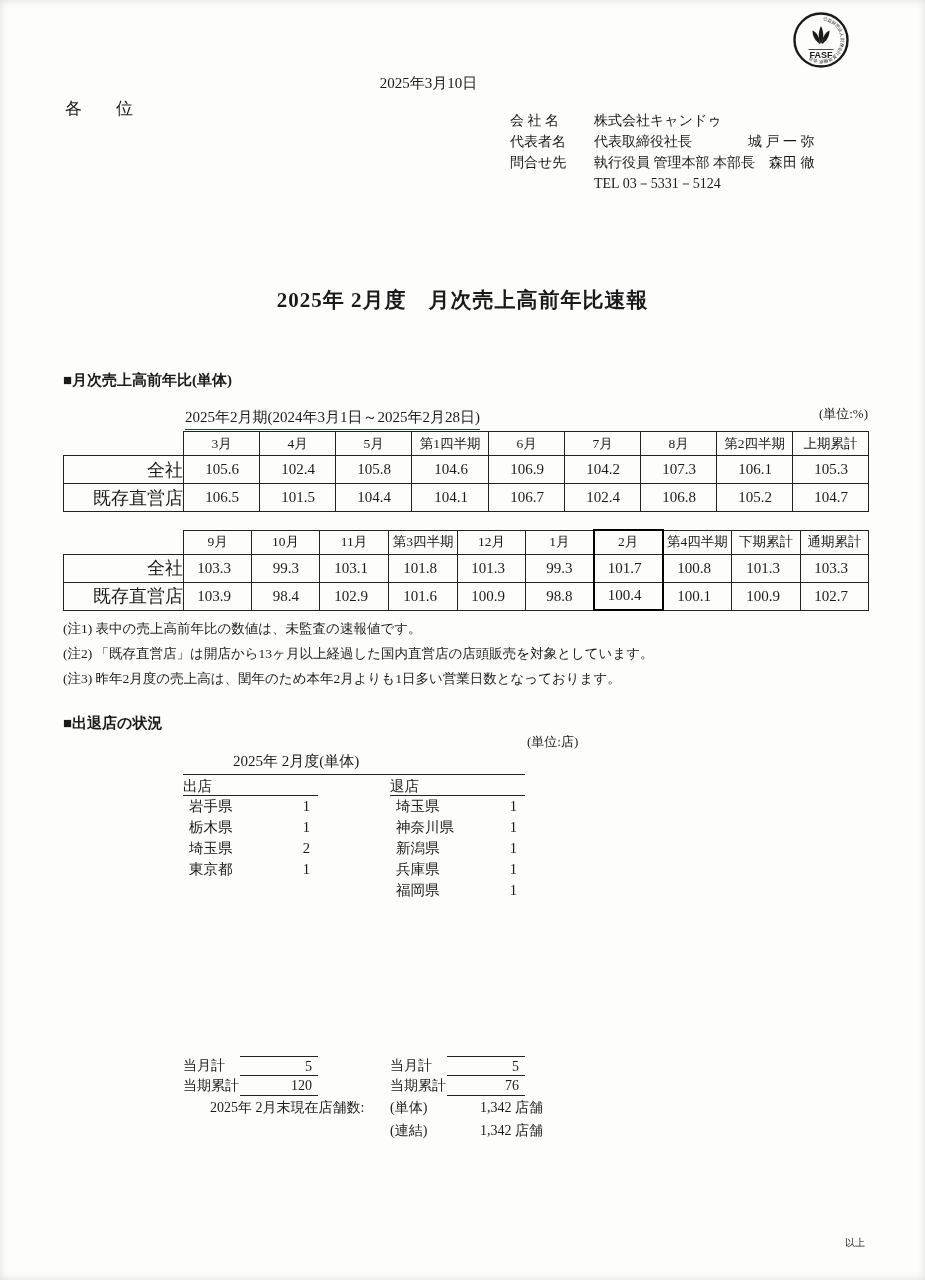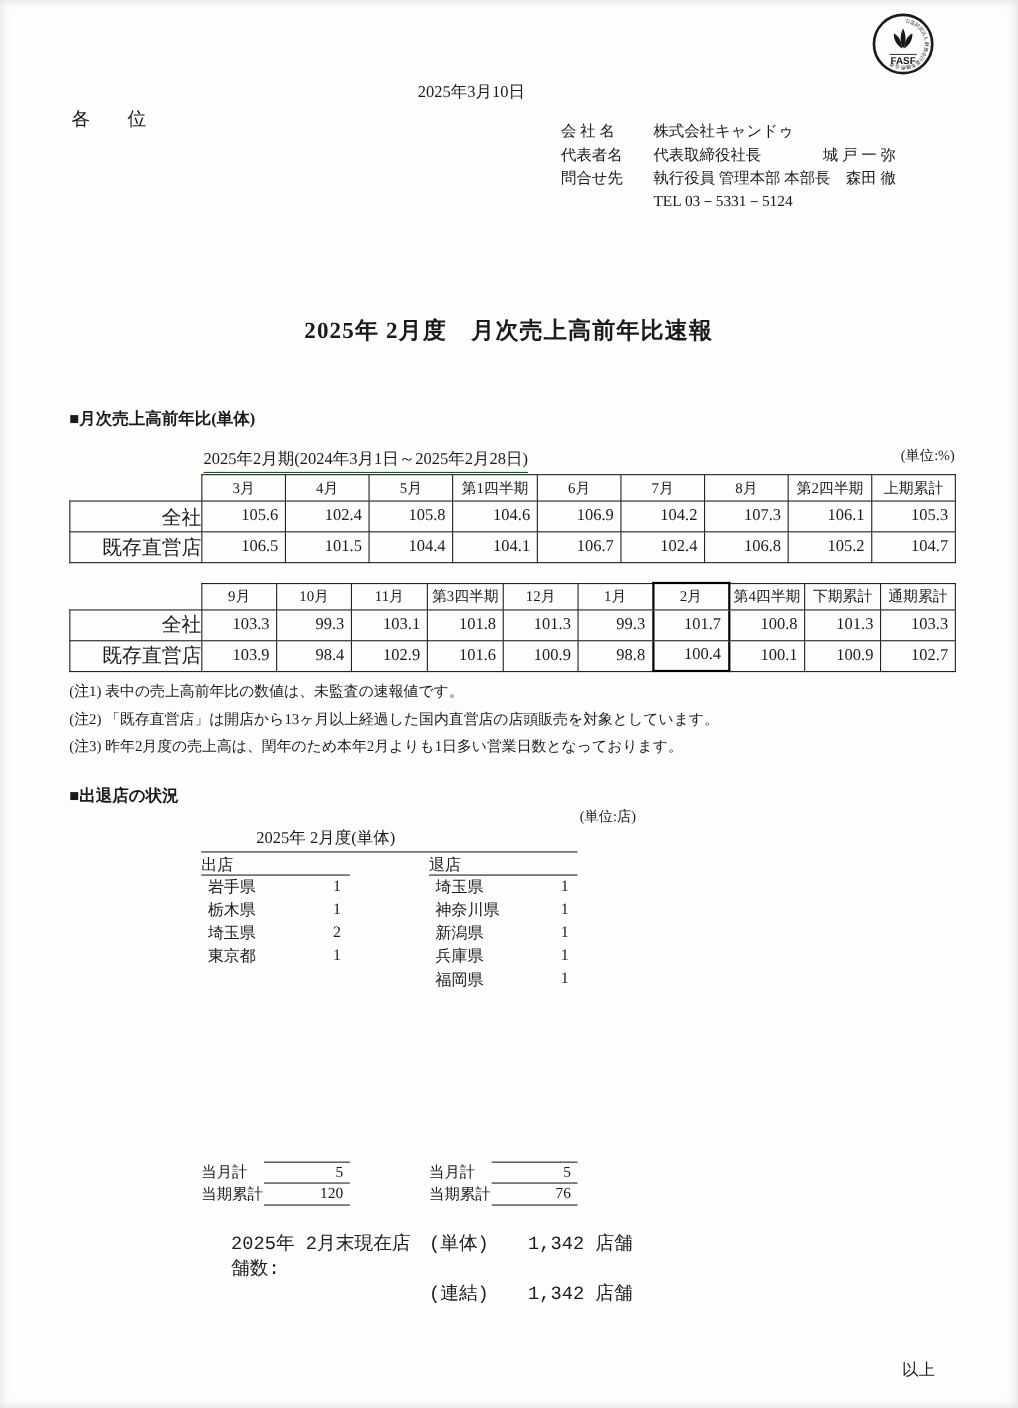--- a/index.html
+++ b/index.html
@@ -31,21 +31,21 @@
   .period { position:absolute; top:408px; left:185px; font-size:15px; border-bottom:1px solid #14532d; padding-bottom:2px; }
   .unit1 { position:absolute; top:405px; right:57px; font-size:13px; }
   .unit2 { position:absolute; top:733px; left:527px; font-size:13px; }
 
   
   table.sales { border-collapse:collapse; table-layout:fixed; width:805px; position:absolute; left:63px; }
   .t1 { top:431px; }
   .t2 { top:529px; }
   table.sales th, table.sales td { border:1px solid #222; font-weight:normal; overflow:hidden; }
   table.sales tr.head th { height:24px; font-size:13.5px; text-align:center; }
-  table.sales td.num { height:28px; font-size:15px; text-align:right; padding-right:6px; }
+  table.sales td.num { height:28px; font-size:15px; text-align:right; padding-right:20px; }
   table.sales th.rl { font-size:18px; text-align:right; }
   table.sales td.corner { border:none; background:transparent; }
   .hl  { border-left:2.5px solid #000 !important; border-right:2.5px solid #000 !important; }
   .hl-t{ border-top:2.5px solid #000 !important; }
   .hl-b{ border-bottom:2.5px solid #000 !important; }
 
   
   .notes { position:absolute; top:616px; left:63px; font-size:13.5px; line-height:25px; }
 
   
@@ -63,26 +63,26 @@
   .totals { position:absolute; top:1056px; left:183px; width:342px; font-size:14px; }
   .totals .cols { display:flex; }
   .totals .tcol { width:135px; }
   .totals .tgap { width:72px; }
   .totals .trow { display:flex; height:20px; align-items:center; }
   .totals .tlbl { width:57px; flex:0 0 57px; }
   .totals .tval { flex:1; text-align:right; padding-right:6px; border-bottom:1.2px solid #222; height:20px; line-height:19px; }
   .totals .tv-top { border-top:1.2px solid #222; }
 
   
-  .storecount { position:absolute; top:1120px; left:210px; font-size:17px; line-height:23px;font-family:Liberation Mono, monospace; }
+  .storecount { position:absolute; top:1096px; left:210px; font-size:14px; line-height:23px; }
   .storecount .scrow { display:flex; }
   .storecount .sc-prefix { width:180px; flex:0 0 180px; }
   .storecount .sc-paren { width:90px; flex:0 0 90px; }
 
-  .closing { position:absolute; top:1236px; right:75px; font-size:15px; }
+  .closing { position:absolute; top:1236px; right:60px; font-size:10px; }
 </style>
 </head>
 <body>
 
 <div class="page">
 
   <div class="seal">
     <svg width="58" height="58" viewBox="0 0 58 58">
       <circle cx="29" cy="29" r="26.5" fill="none" stroke="#1a1a1a" stroke-width="2.4"></circle>
       <path id="ringp" d="M29,9 a20,20 0 1,1 -0.01,0" fill="none"></path>

